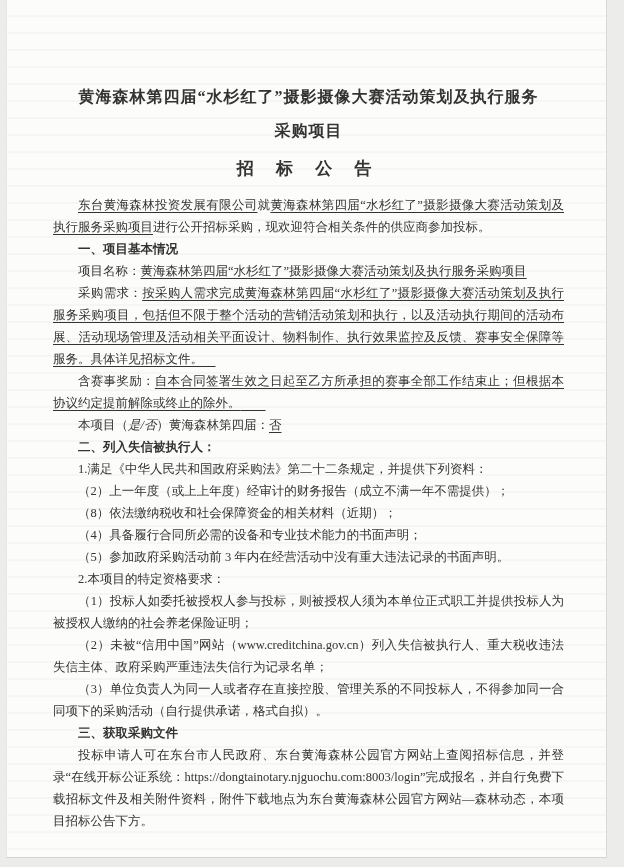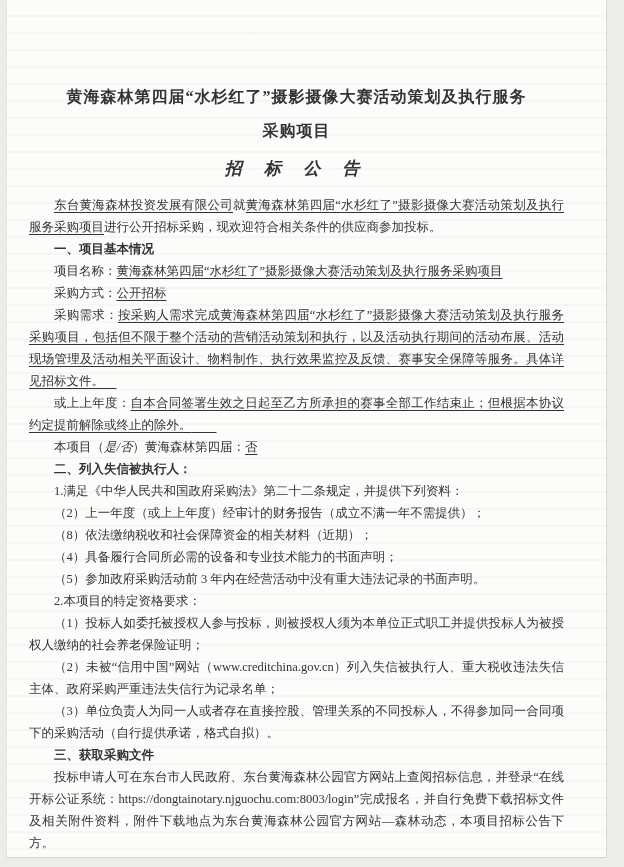--- a/index.html
+++ b/index.html
@@ -43,38 +43,37 @@
       180deg,
       rgba(255,255,255,0) 0px,
       rgba(255,255,255,0) 15px,
       rgba(196,190,178,0.10) 15px,
       rgba(196,190,178,0.10) 17px
     );
     pointer-events: none;
   }
   .content {
     position: relative;
-    padding: 80px 42px 0 22px;
+    padding: 80px 42px 0 46px;
     color: var(--ink);
   }
   .title-block {
     text-align: center;
     font-size: 16px;
     font-weight: 700;
     line-height: 34px;
     letter-spacing: 1px;
   }
   .notice-heading {
     text-align: center;
     font-size: 17px;
     font-weight: 700;
     letter-spacing: 9px;
     margin-top: 9px;
     line-height: 24px;
-    font-style: italic;
   }
   .body-text {
     margin-top: 13px;
     font-size: 12.5px;
     font-weight: 500;
     line-height: 22px;
     text-align: justify;
     text-justify: inter-character;
     word-break: break-all;
   }
@@ -101,23 +100,22 @@
         <div>黄海森林第四届“水杉红了”摄影摄像大赛活动策划及执行服务</div>
         <div>采购项目</div>
       </div>
 
       <div class="notice-heading">招  标  公  告</div>
 
       <div class="body-text">
           <p class="para indent"><span class="u">东台黄海森林投资发展有限公司</span><span>就</span><span class="u">黄海森林第四届“水杉红了”摄影摄像大赛活动策划及执行服务采购项目</span><span>进行公开招标采购，现欢迎符合相关条件的供应商参加投标。</span></p>
           <p class="para indent bold"><span>一、项目基本情况</span></p>
           <p class="para indent"><span>项目名称：</span><span class="u">黄海森林第四届“水杉红了”摄影摄像大赛活动策划及执行服务采购项目</span></p>
-          <p class="para indent"><span>采购方式：</span><span class="u">公开招标</span></p>
           <p class="para indent"><span>采购需求：</span><span class="u">按采购人需求完成黄海森林第四届“水杉红了”摄影摄像大赛活动策划及执行服务采购项目，包括但不限于整个活动的营销活动策划和执行，以及活动执行期间的活动布展、活动现场管理及活动相关平面设计、物料制作、执行效果监控及反馈、赛事安全保障等服务。具体详见招标文件。</span><span class="u">　</span></p>
-          <p class="para indent"><span>或上上年度：</span><span class="u">自本合同签署生效之日起至乙方所承担的赛事全部工作结束止；但根据本协议约定提前解除或终止的除外。</span><span class="u">　　</span></p>
+          <p class="para indent"><span>含赛事奖励：</span><span class="u">自本合同签署生效之日起至乙方所承担的赛事全部工作结束止；但根据本协议约定提前解除或终止的除外。</span><span class="u">　　</span></p>
           <p class="para indent"><span>本项目（</span><span class="i">是/否</span><span>）黄海森林第四届：</span><span class="u">否</span></p>
           <p class="para indent bold"><span>二、列入失信被执行人：</span></p>
           <p class="para indent"><span>1.满足《中华人民共和国政府采购法》第二十二条规定，并提供下列资料：</span></p>
           <p class="para indent"><span>（2）上一年度（或上上年度）经审计的财务报告（成立不满一年不需提供）；</span></p>
           <p class="para indent"><span>（8）依法缴纳税收和社会保障资金的相关材料（近期）；</span></p>
           <p class="para indent"><span>（4）具备履行合同所必需的设备和专业技术能力的书面声明；</span></p>
           <p class="para indent"><span>（5）参加政府采购活动前 3 年内在经营活动中没有重大违法记录的书面声明。</span></p>
           <p class="para indent"><span>2.本项目的特定资格要求：</span></p>
           <p class="para indent"><span>（1）投标人如委托被授权人参与投标，则被授权人须为本单位正式职工并提供投标人为被授权人缴纳的社会养老保险证明；</span></p>
           <p class="para indent"><span>（2）未被“信用中国”网站（www.creditchina.gov.cn）列入失信被执行人、重大税收违法失信主体、政府采购严重违法失信行为记录名单；</span></p>

